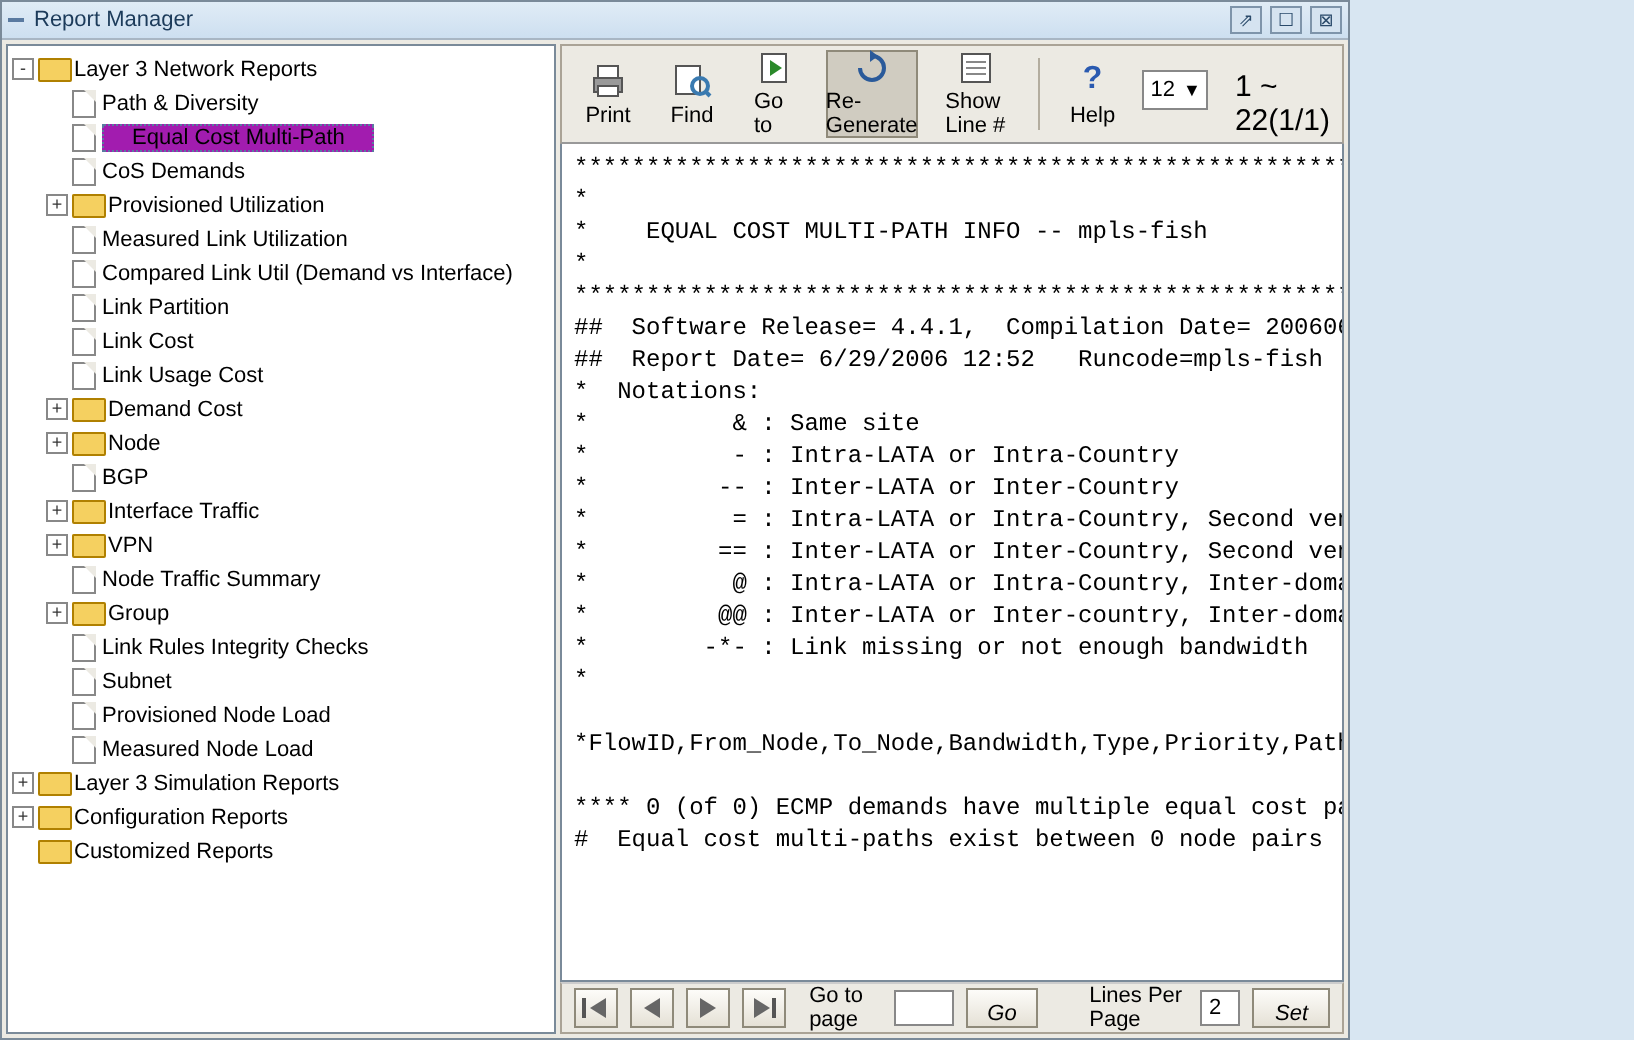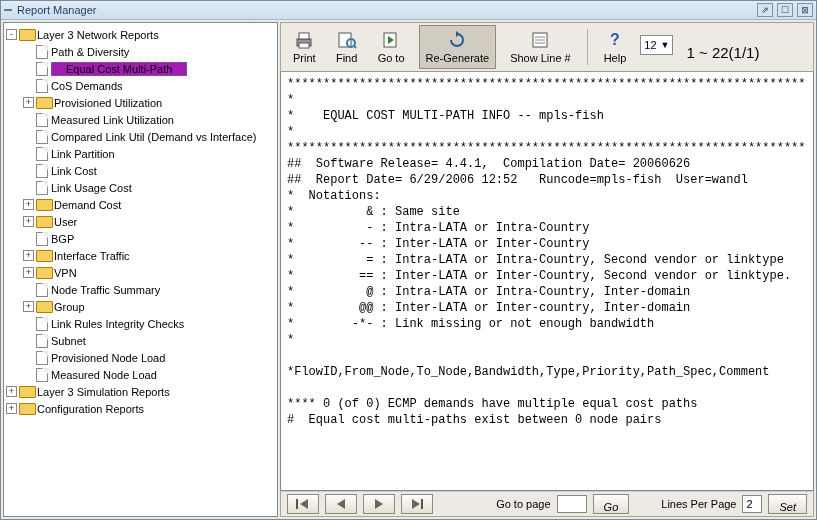--- a/index.html
+++ b/index.html
@@ -6,21 +6,21 @@
   body {
     margin: 0;
     font-family: Arial, sans-serif;
     font-size: 11px;
     background: #d8e6f2;
     width: 817px;
     height: 520px;
     overflow: hidden;
   }
   .window {
-    width: 817px;
+    width: 675px;
     height: 520px;
     border: 1px solid #7a8a99;
     background: #eceae3;
     display: flex;
     flex-direction: column;
   }
   .titlebar {
     background: linear-gradient(to bottom, #e0ecf6, #cddff0);
     border-bottom: 1px solid #a8b6c4;
     height: 19px;
@@ -295,21 +295,21 @@
         <div class="tree-node">
           <span class="indent"></span>
           <span class="expander">+</span>
           <span class="folder-icon"></span>
           <span class="tree-label">Demand Cost</span>
         </div>
         <div class="tree-node">
           <span class="indent"></span>
           <span class="expander">+</span>
           <span class="folder-icon"></span>
-          <span class="tree-label">User</span>
+          <span class="tree-label">Node</span>
         </div>
         <div class="tree-node">
           <span class="indent"></span>
           <span class="expander empty"></span>
           <span class="file-icon"></span>
           <span class="tree-label">BGP</span>
         </div>
         <div class="tree-node">
           <span class="indent"></span>
           <span class="expander">+</span>
@@ -360,20 +360,25 @@
         </div>
         <div class="tree-node">
           <span class="expander">+</span>
           <span class="folder-icon"></span>
           <span class="tree-label">Layer 3 Simulation Reports</span>
         </div>
         <div class="tree-node">
           <span class="expander">+</span>
           <span class="folder-icon"></span>
           <span class="tree-label">Configuration Reports</span>
+        </div>
+        <div class="tree-node">
+          <span class="expander empty"></span>
+          <span class="folder-icon"></span>
+          <span class="tree-label">Customized Reports</span>
         </div>
       </div>
 
     <div class="right-panel">
       <div class="toolbar">
         <div class="tbtn">
           <div class="ico">
             <svg width="20" height="18">
                 <rect x="3" y="8" width="14" height="7" fill="#999" stroke="#555"></rect>
                 <rect x="5" y="2" width="10" height="6" fill="#fff" stroke="#555"></rect>

